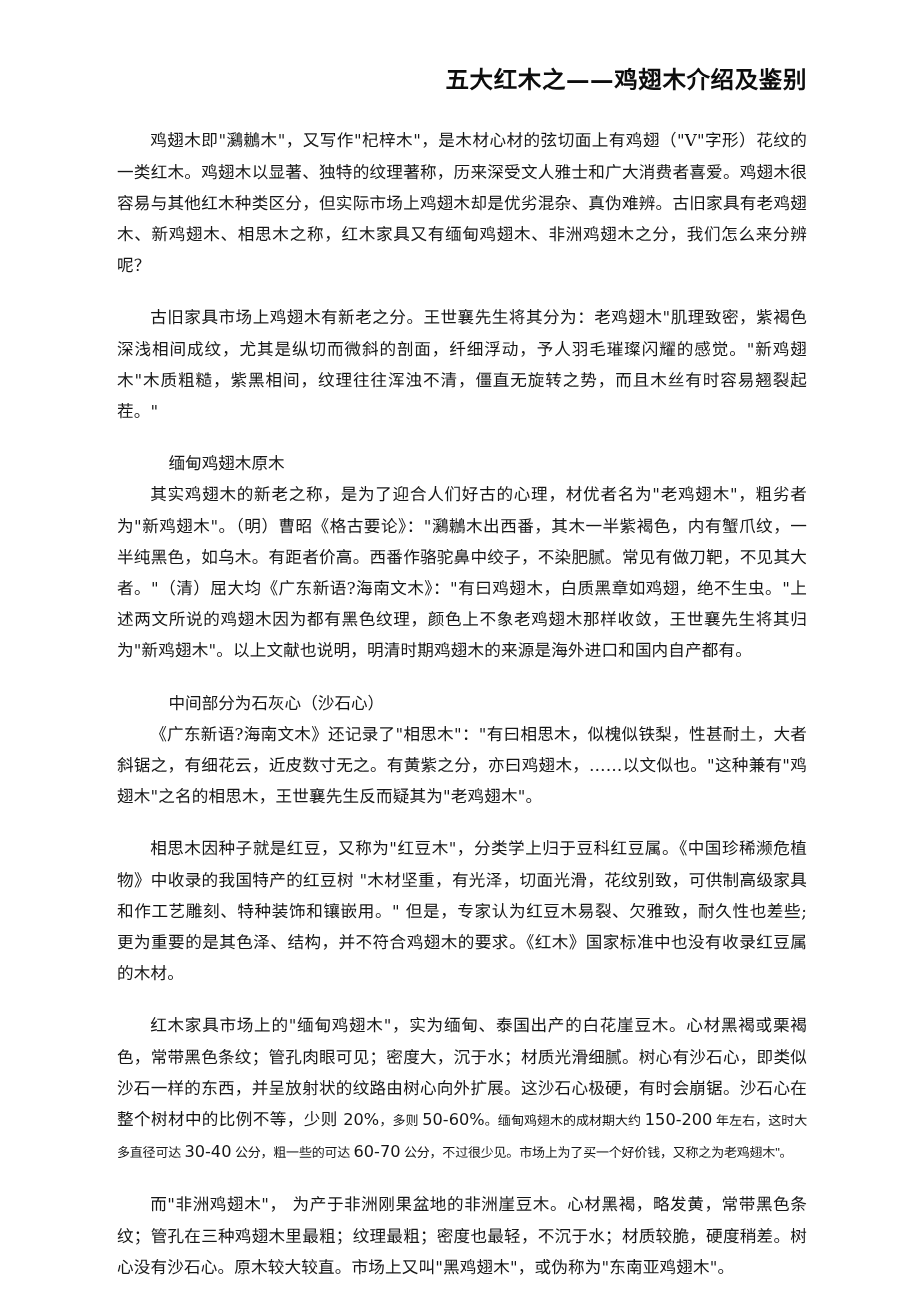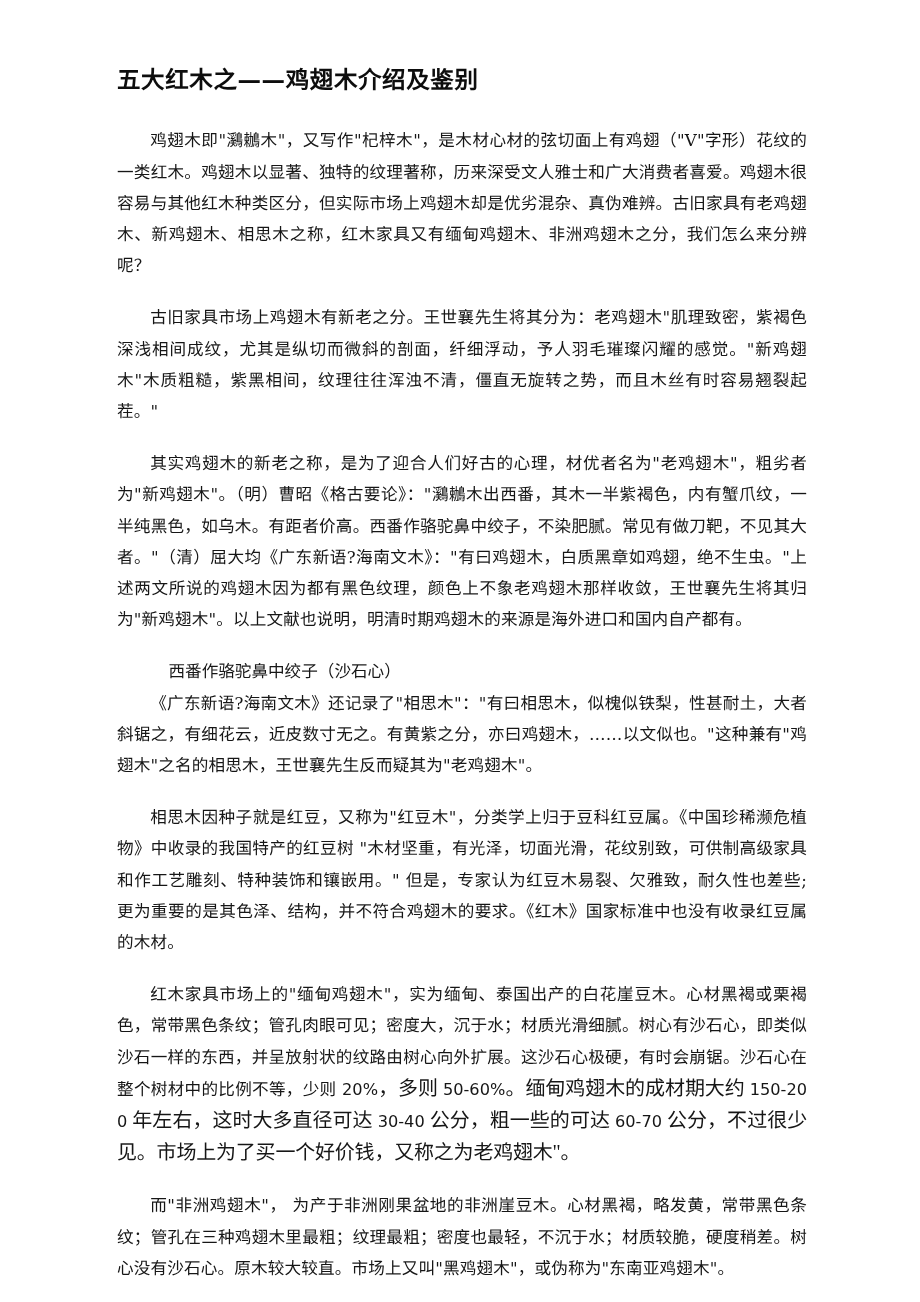--- a/index.html
+++ b/index.html
@@ -31,21 +31,21 @@
     left: 117px;
     top: 0;
     width: 690px;
   }
 
   .doc-title {
     font-family: "DejaVu Serif", "Liberation Serif", serif;
     font-weight: bold;
     font-size: 23.5px;
     line-height: 1.25;
-    text-align: left;
+    text-align: right;
     letter-spacing: 0.6px;
     margin: 0;
     padding-top: 66px;
     padding-bottom: 0;
     color: #0d0d0d;
   }
 
   .para {
     font-family: "DejaVu Serif", "Liberation Serif", serif;
     font-size: 16.6px;
@@ -79,22 +79,22 @@
   }
 
   .num {
     font-family: "DejaVu Sans", "Liberation Sans", sans-serif;
     font-weight: normal;
     font-size: 16.2px;
     letter-spacing: 0;
   }
 
   .sansrun {
-    font-family: Liberation Serif, serif;
-    font-size: 20px;
+    font-family: Liberation Sans, sans-serif;
+    font-size: 13px;
     letter-spacing: -0.2px;
   }
 </style>
 </head>
 <body>
 
 <div id="page">
   <div id="content">
 
     <h1 class="doc-title">五大红木之——鸡翅木介绍及鉴别</h1>
@@ -102,26 +102,27 @@
     <div class="gap-title"></div>
 
     <p class="para indent">鸡翅木即"鸂鶒木"，又写作"杞梓木"，是木材心材的弦切面上有鸡翅（"V"字形）花纹的一类红木。鸡翅木以显著、独特的纹理著称，历来深受文人雅士和广大消费者喜爱。鸡翅木很容易与其他红木种类区分，但实际市场上鸡翅木却是优劣混杂、真伪难辨。古旧家具有老鸡翅木、新鸡翅木、相思木之称，红木家具又有缅甸鸡翅木、非洲鸡翅木之分，我们怎么来分辨呢？</p>
 
     <div class="gap-para"></div>
 
     <p class="para indent">古旧家具市场上鸡翅木有新老之分。王世襄先生将其分为：老鸡翅木"肌理致密，紫褐色深浅相间成纹，尤其是纵切而微斜的剖面，纤细浮动，予人羽毛璀璨闪耀的感觉。"新鸡翅木"木质粗糙，紫黑相间，纹理往往浑浊不清，僵直无旋转之势，而且木丝有时容易翘裂起茬。"</p>
 
     <div class="gap-para"></div>
 
+    <p class="caption">缅甸鸡翅木原木</p>
 
     <p class="para indent">其实鸡翅木的新老之称，是为了迎合人们好古的心理，材优者名为"老鸡翅木"，粗劣者为"新鸡翅木"。（明）曹昭《格古要论》："鸂鶒木出西番，其木一半紫褐色，内有蟹爪纹，一半纯黑色，如乌木。有距者价高。西番作骆驼鼻中绞子，不染肥腻。常见有做刀靶，不见其大者。"（清）屈大均《广东新语?海南文木》："有曰鸡翅木，白质黑章如鸡翅，绝不生虫。"上述两文所说的鸡翅木因为都有黑色纹理，颜色上不象老鸡翅木那样收敛，王世襄先生将其归为"新鸡翅木"。以上文献也说明，明清时期鸡翅木的来源是海外进口和国内自产都有。</p>
 
     <div class="gap-para"></div>
 
-    <p class="caption">西番作骆驼鼻中绞子（沙石心）</p>
+    <p class="caption">中间部分为石灰心（沙石心）</p>
 
     <p class="para indent">《广东新语?海南文木》还记录了"相思木"："有曰相思木，似槐似铁梨，性甚耐土，大者斜锯之，有细花云，近皮数寸无之。有黄紫之分，亦曰鸡翅木，……以文似也。"这种兼有"鸡翅木"之名的相思木，王世襄先生反而疑其为"老鸡翅木"。</p>
 
     <div class="gap-para"></div>
 
     <p class="para indent">相思木因种子就是红豆，又称为"红豆木"，分类学上归于豆科红豆属。《中国珍稀濒危植物》中收录的我国特产的红豆树 "木材坚重，有光泽，切面光滑，花纹别致，可供制高级家具和作工艺雕刻、特种装饰和镶嵌用。" 但是，专家认为红豆木易裂、欠雅致，耐久性也差些; 更为重要的是其色泽、结构，并不符合鸡翅木的要求。《红木》国家标准中也没有收录红豆属的木材。</p>
 
     <div class="gap-para"></div>
 
     <p class="para indent"><span>红木家具市场上的"缅甸鸡翅木"，实为缅甸、泰国出产的白花崖豆木。心材黑褐或栗褐色，常带黑色条纹；管孔肉眼可见；密度大，沉于水；材质光滑细腻。树心有沙石心，即类似沙石一样的东西，并呈放射状的纹路由树心向外扩展。这沙石心极硬，有时会崩锯。沙石心在整个树材中的比例不等，少则 </span><span class="num">20%</span><span class="sansrun">，多则 </span><span class="num">50-60%</span><span class="sansrun">。缅甸鸡翅木的成材期大约 </span><span class="num">150-200</span><span class="sansrun"> 年左右，这时大多直径可达 </span><span class="num">30-40</span><span class="sansrun"> 公分，粗一些的可达 </span><span class="num">60-70</span><span class="sansrun"> 公分，不过很少见。市场上为了买一个好价钱，又称之为老鸡翅木"。</span></p>

